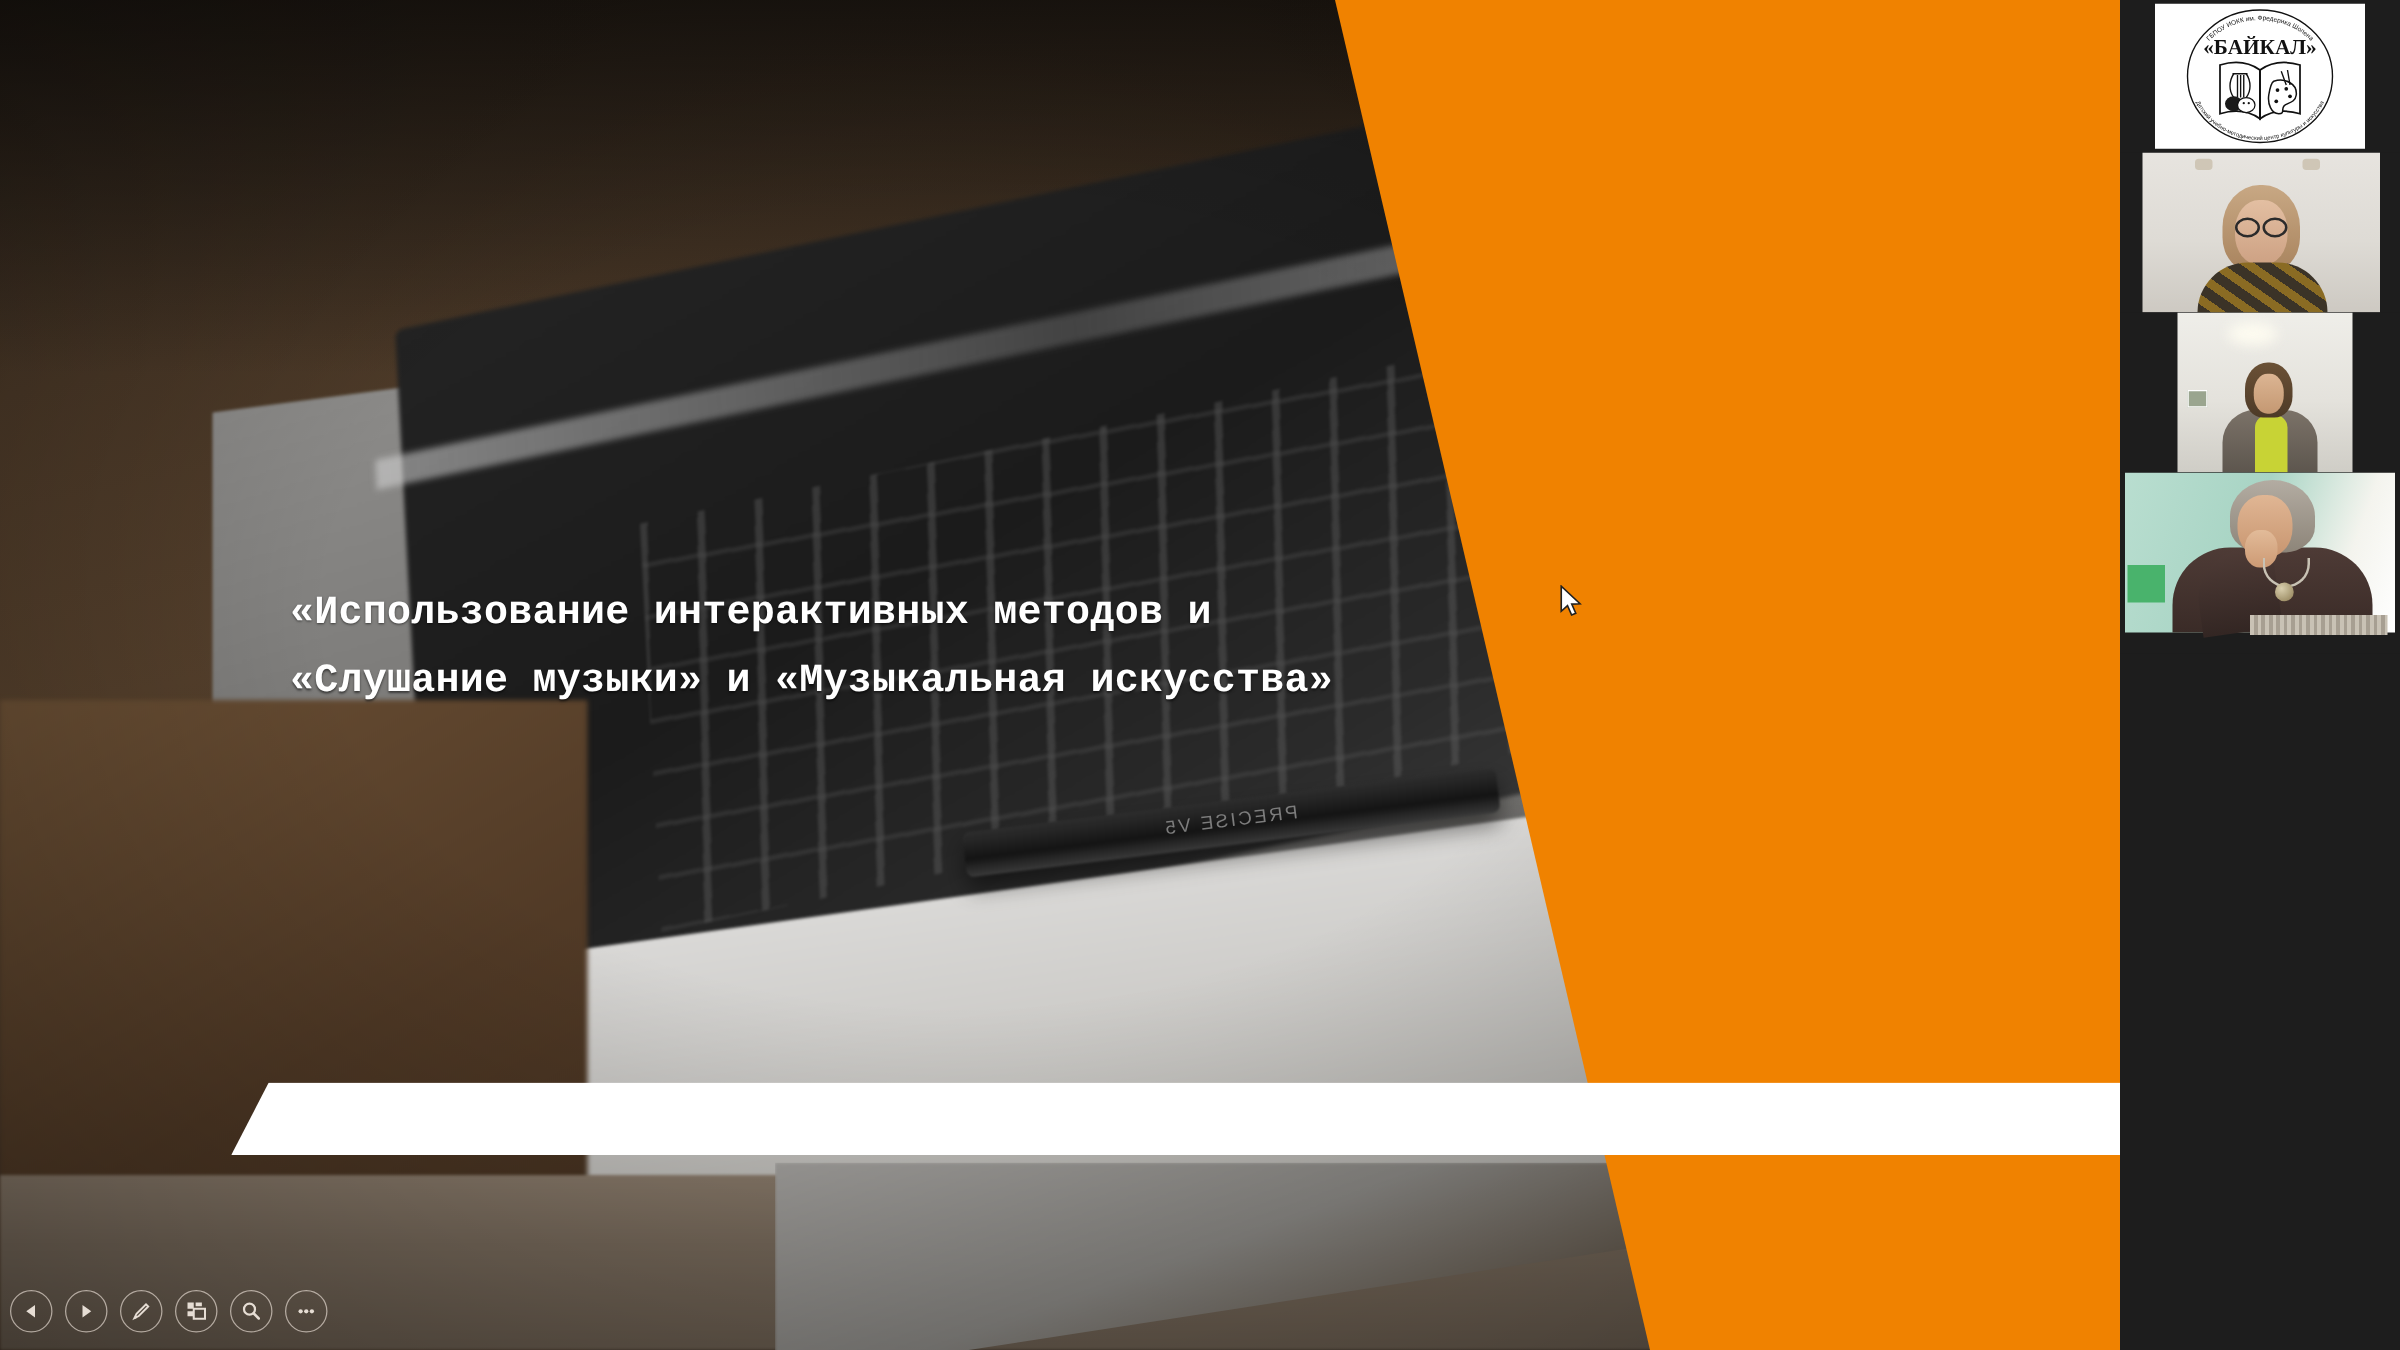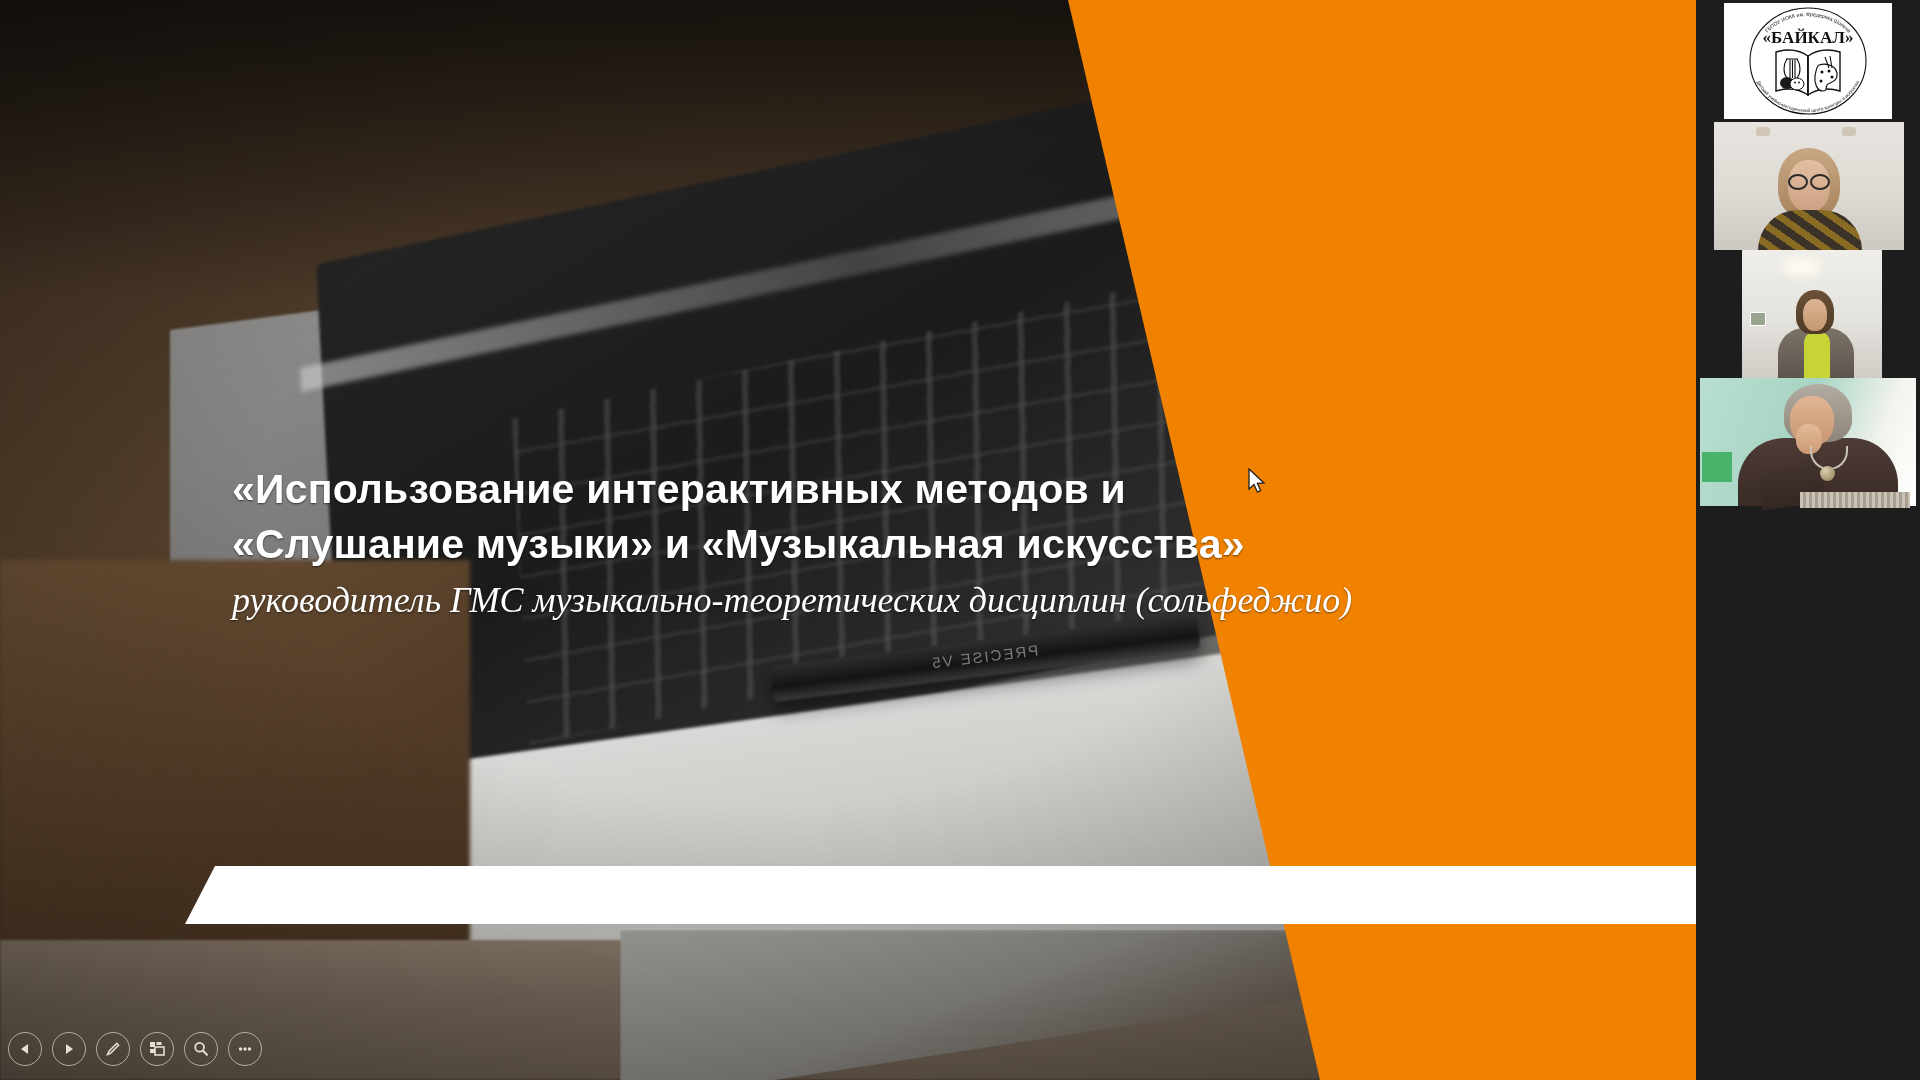--- a/index.html
+++ b/index.html
@@ -100,22 +100,22 @@
     clip-path:polygon(1068px 0, 1696px 0, 1696px 1080px, 1320px 1080px);
   }
   .whiteBand{
     position:absolute;left:0;top:866px;width:1696px;height:58px;
     clip-path:polygon(215px 0, 1696px 0, 1696px 58px, 185px 58px);
   }
 
   
   .slideText{position:absolute;left:232px;top:462px;width:1330px;}
   .titleLine{
-    font-family:Liberation Sans, sans-serif;
-    font-weight:700;font-size:41px;line-height:55px;color:#ffffff;
+    font-family:Liberation Mono, monospace;
+    font-weight:700;font-size:32px;line-height:55px;color:#ffffff;
     letter-spacing:.2px;text-shadow:0 1px 2px rgba(0,0,0,.55);
     white-space:nowrap;
   }
   .authorLine{
     font-family:"Liberation Serif","DejaVu Serif",serif;
     font-style:italic;font-weight:400;font-size:36px;line-height:56px;color:#fdfdfd;
     text-shadow:0 1px 2px rgba(0,0,0,.5);
     white-space:nowrap;
   }
 
@@ -208,21 +208,20 @@
       <div class="penTxt">PRECISE V5</div>
       <div class="vignette"></div>
     </div>
 
     <div class="orangeBig" style="background:#F08200"></div>
     <div class="whiteBand" style="background:#FFFFFF"></div>
 
     <div class="slideText">
       <div class="titleLine" style="color: rgb(255, 255, 255);">«Использование интерактивных методов и</div>
       <div class="titleLine" style="color: rgb(255, 255, 255);">«Слушание музыки» и «Музыкальная искусства»</div>
-      <div class="authorLine" style="color: rgb(255, 255, 255);">руководитель ГМС музыкально-теоретических дисциплин (сольфеджио)</div>
     </div>
 
     <div class="cursor" style="left: 1248px; top: 468px;">
       <svg width="20" height="28" viewBox="0 0 20 28">
         <path d="M1 1 L1 21 L6 16.5 L9.3 24 L12.6 22.6 L9.4 15.3 L16 15 Z" fill="#ffffff" stroke="#202020" stroke-width="1.3"></path>
       </svg>
     </div>
 
     <div id="toolbar">
 

